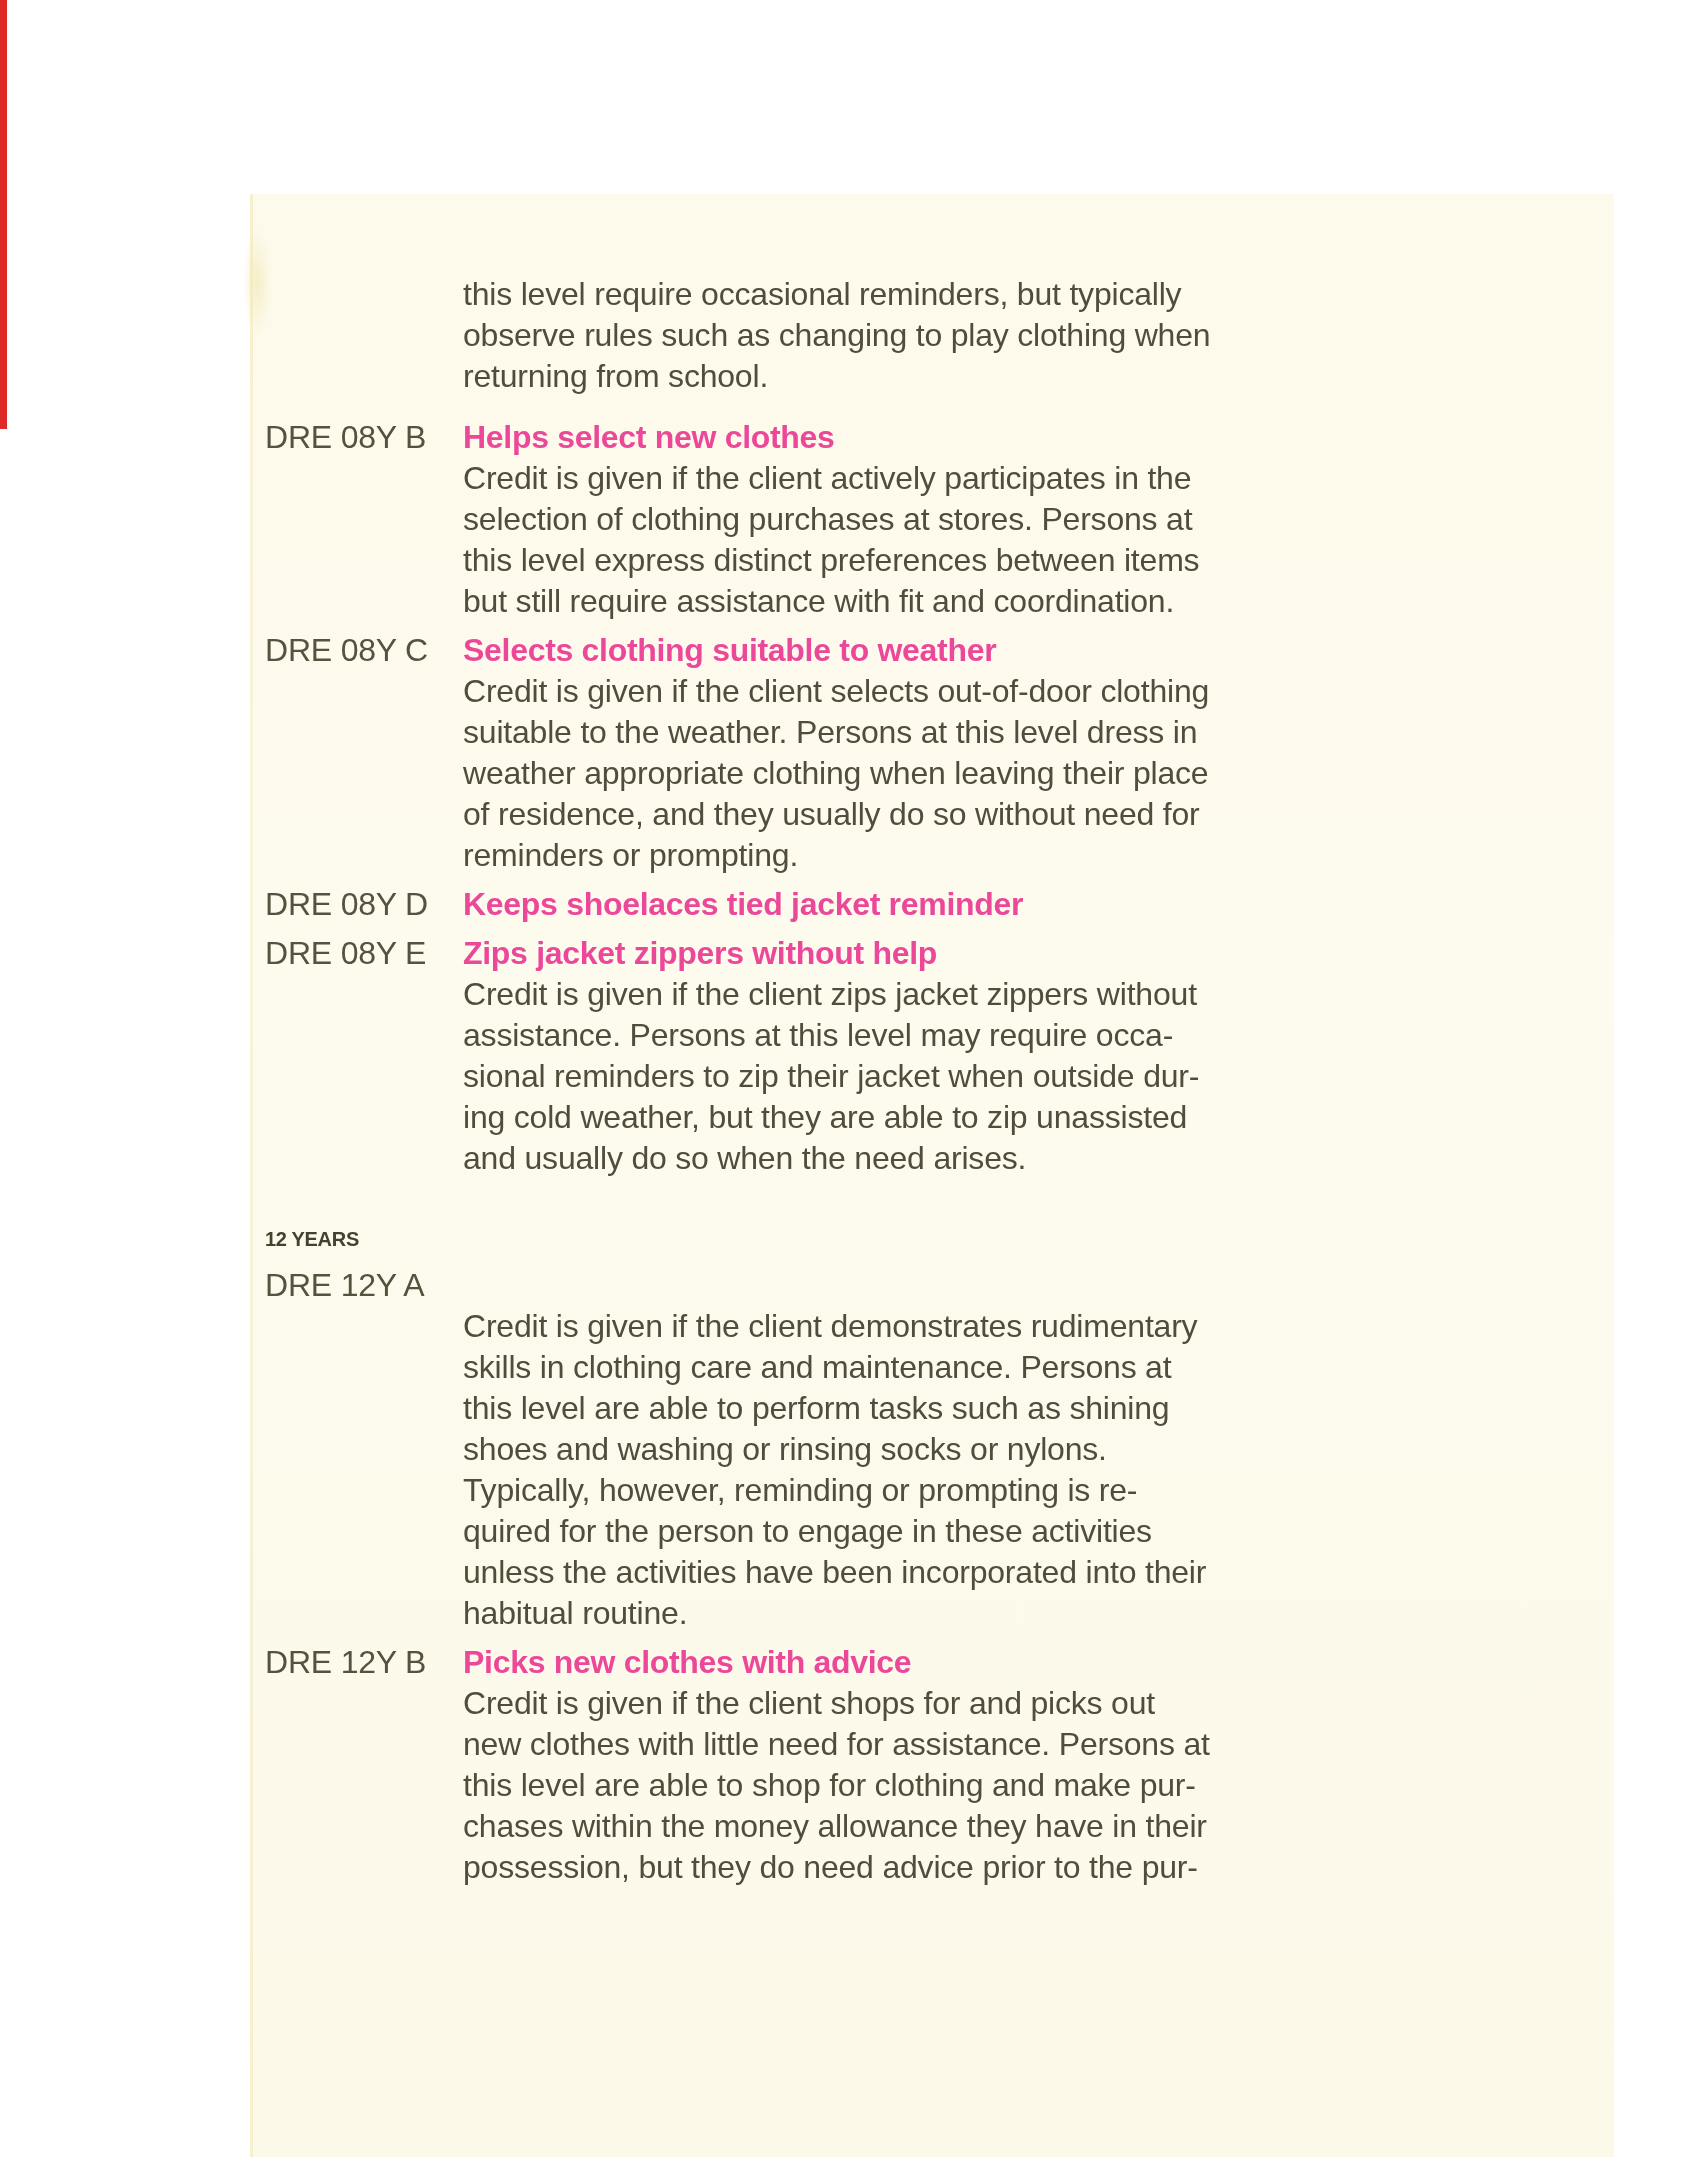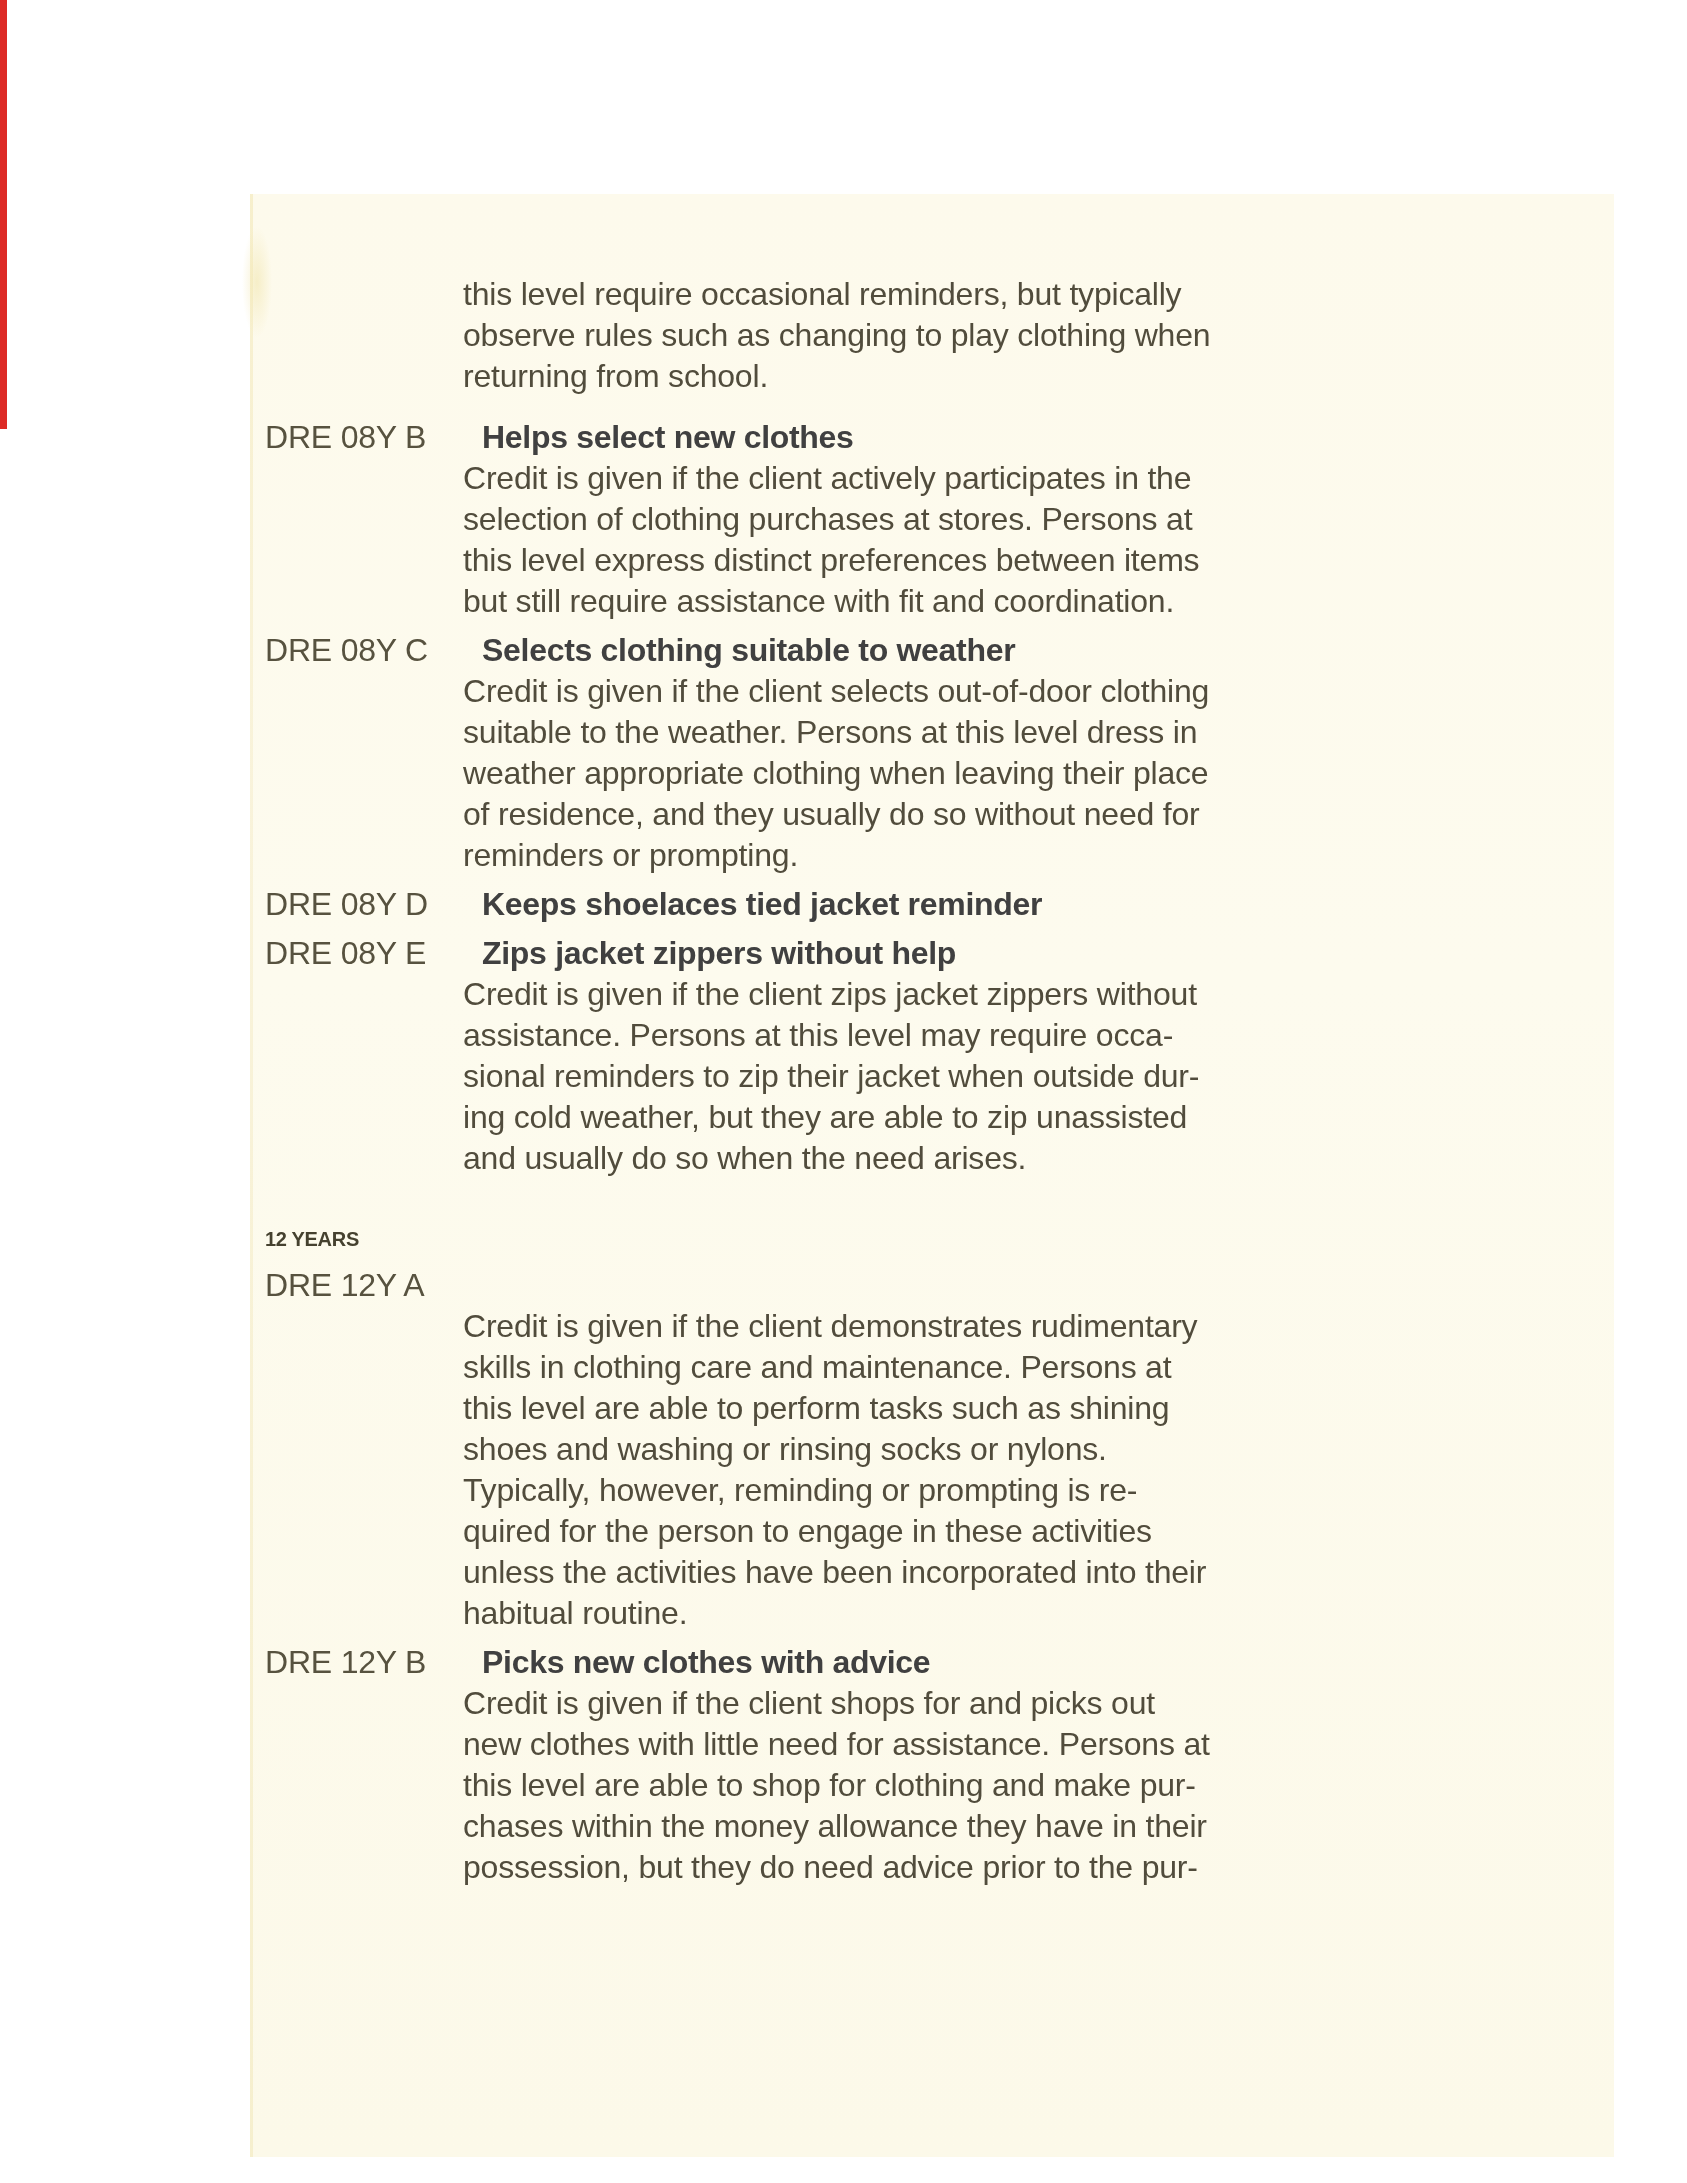--- a/index.html
+++ b/index.html
@@ -41,29 +41,29 @@
     color: #514c3c;
     font-size: 32px;
     line-height: 41px;
     letter-spacing: -0.2px;
   }
   .cont-para {
     margin: 0 0 20px 198px;
     white-space: pre-line;
   }
   .item { margin-bottom: 8px; }
-  .item-head { display: flex; align-items: flex-start; gap: 19px; }
+  .item-head { display: flex; align-items: flex-start; }
   .item-code {
     flex: 0 0 198px;
     width: 198px;
     color: #57523f;
   }
   .item-title {
     font-weight: bold;
-    color: #404040;
+    color: #ec4899;
     letter-spacing: -0.3px;
   }
   .item-body {
     margin-left: 198px;
     white-space: pre-line;
   }
   .section-header {
     font-size: 20px;
     line-height: 41px;
     font-weight: bold;

